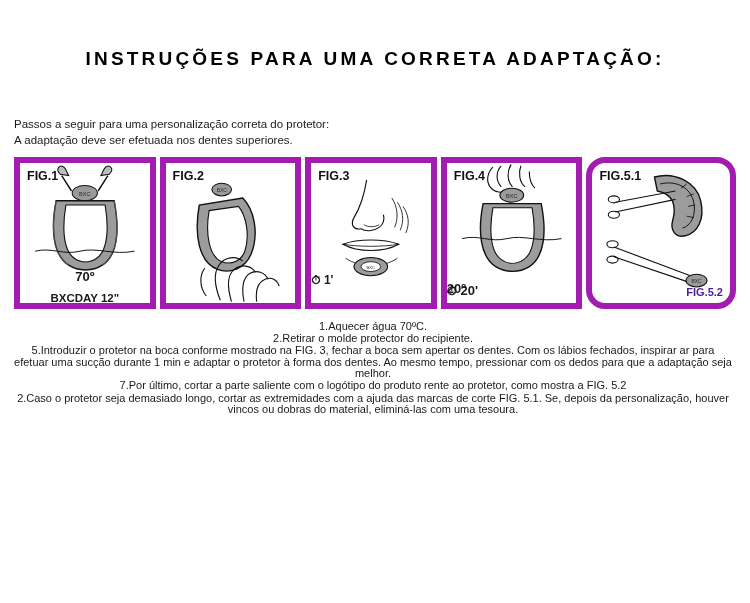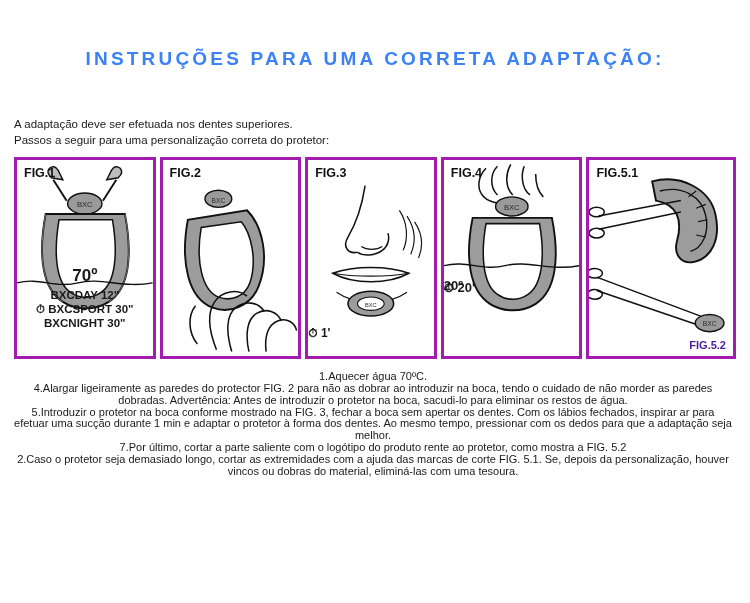--- a/index.html
+++ b/index.html
@@ -21,52 +21,52 @@
     box-sizing: border-box;
     padding: 0 10px;
   }
   .title {
     text-align: center;
     font-size: 19px;
     font-weight: bold;
     letter-spacing: 3.2px;
     margin-top: 48px;
     margin-bottom: 4px;
-    color: #3b82f6;
+    color: #000000;
   }
   .intro {
     margin-top: 46px;
     margin-left: 4px;
     font-size: 11.5px;
     line-height: 16px;
     color: #1a1a1a;
   }
   .intro p {
     margin: 0;
   }
   .figures {
     margin-top: 9px;
     display: flex;
     gap: 4px;
     padding-left: 4px;
     padding-right: 4px;
   }
   .fig {
     position: relative;
-    border: 3px solid #a21caf;
+    border: 6px solid #a21caf;
     box-sizing: border-box;
-    height: 202px;
+    height: 152px;
     background: #fff;
     overflow: hidden;
   }
   .fig1 { width: 142px; }
   .fig2 { width: 142px; }
   .fig3 { width: 132px; }
   .fig4 { width: 142px; }
-  .fig5 { width: 150px; }
+  .fig5 { width: 150px; border-radius: 19px; }
   .fig-label {
     position: absolute;
     top: 6px;
     left: 7px;
     font-size: 12.5px;
     font-weight: bold;
     color: #111;
     z-index: 5;
   }
   .fig-label-br {
@@ -81,21 +81,21 @@
   .fig-svg {
     position: absolute;
     inset: 0;
     width: 100%;
     height: 100%;
   }
   .temp-text {
     position: absolute;
     width: 100%;
     text-align: center;
-    font-size: 17px;
+    font-size: 13px;
     font-weight: bold;
   }
   .t-70 { top: 106px; }
   .spec-list {
     position: absolute;
     width: 100%;
     top: 128px;
     text-align: center;
     font-size: 11.5px;
     font-weight: bold;
@@ -125,22 +125,22 @@
   }
 </style>
 </head>
 <body>
 
 <div class="page">
 
   <h1 class="title">INSTRUÇÕES PARA UMA CORRETA ADAPTAÇÃO:</h1>
 
   <div class="intro">
+    <p>Passos a seguir para uma personalização correta do protetor:</p>
     <p>A adaptação deve ser efetuada nos dentes superiores.</p>
-    <p>Passos a seguir para uma personalização correta do protetor:</p>
   </div>
 
   <div class="figures">
 
     <div class="fig fig1">
       <div class="fig-label">FIG.1</div>
       <svg class="fig-svg" viewBox="0 0 142 200">
 
         <path d="M52 40 L38 18 M90 40 L104 18" stroke="#111" stroke-width="2" fill="none"></path>
         <path d="M36 16 q-6 -6 -2 -10 q5 -4 9 2 L48 18 Z" fill="#bdbdbd" stroke="#111" stroke-width="1.5"></path>
@@ -249,19 +249,19 @@
 
         <ellipse cx="126" cy="168" rx="15" ry="9" fill="#9a9a9a" stroke="#111" stroke-width="1.5"></ellipse>
         <text x="126" y="171" font-size="7" text-anchor="middle" fill="#2b2b2b" font-family="Liberation Sans, sans-serif">BXC</text>
       </svg>
     </div>
 
   </div>
 
   <div class="steps">
     <p>1.Aquecer água 70ºC.</p>
-    <p>4.Alargar ligeiramente as paredes do protector FIG. 2 para não as dobrar ao introduzir na boca, tendo o cuidado de não morder as paredes dobradas. Advertência: Antes de introduzir o protetor na boca, sacudi-lo para eliminar os restos de água.</p>
+    <p>2.Retirar o molde protector do recipiente.</p>
     <p>5.Introduzir o protetor na boca conforme mostrado na FIG. 3, fechar a boca sem apertar os dentes. Com os lábios fechados, inspirar ar para efetuar uma sucção durante 1 min e adaptar o protetor à forma dos dentes. Ao mesmo tempo, pressionar com os dedos para que a adaptação seja melhor.</p>
     <p>7.Por último, cortar a parte saliente com o logótipo do produto rente ao protetor, como mostra a FIG. 5.2</p>
     <p>2.Caso o protetor seja demasiado longo, cortar as extremidades com a ajuda das marcas de corte FIG. 5.1. Se, depois da personalização, houver vincos ou dobras do material, eliminá-las com uma tesoura.</p>
   </div>
 
 </div>
 
 </body></html>

